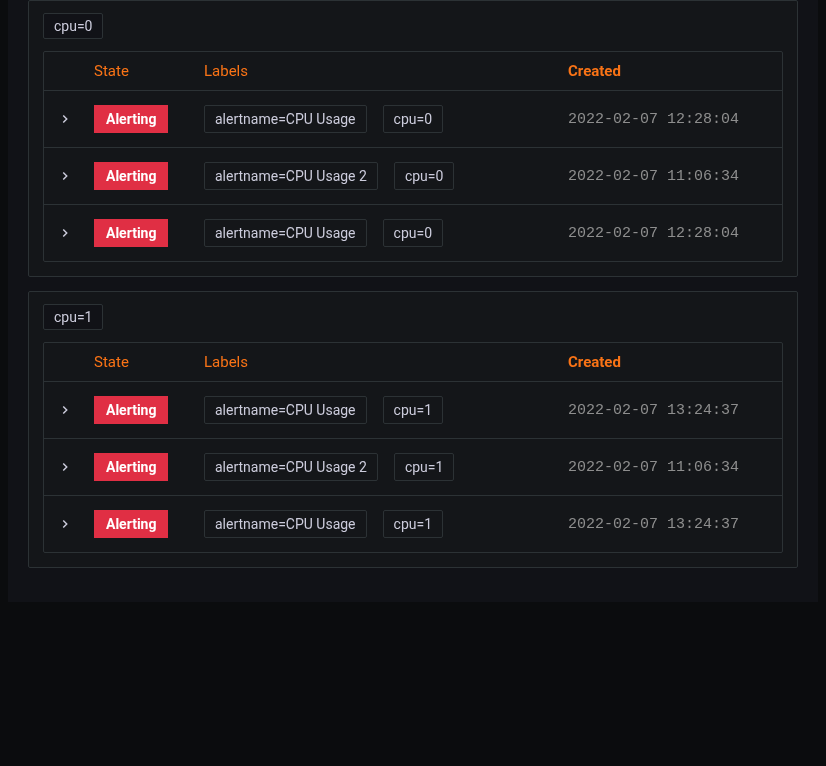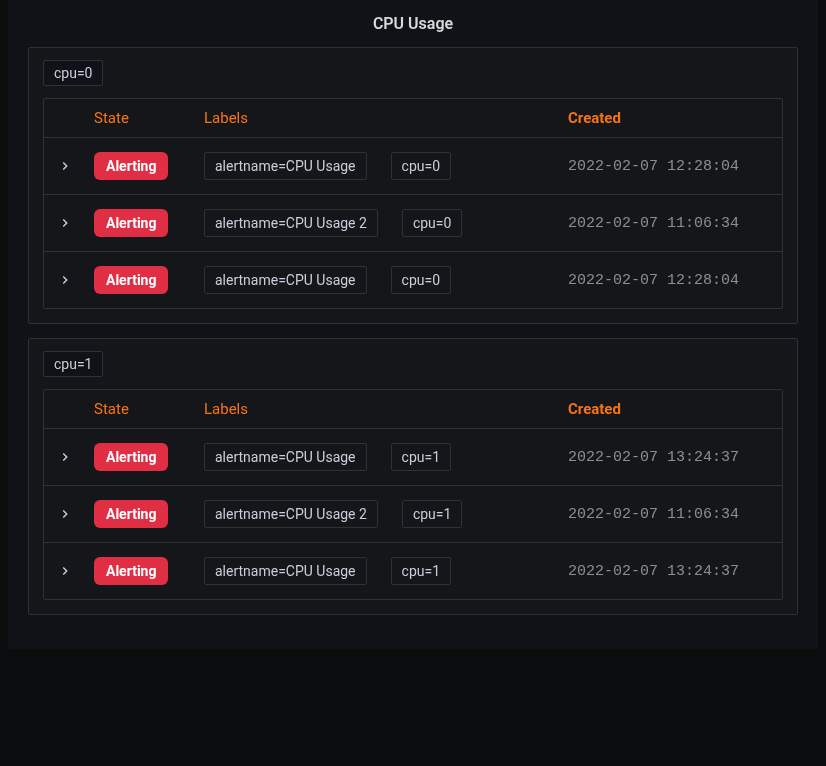--- a/index.html
+++ b/index.html
@@ -70,27 +70,27 @@
     stroke: #ccccdc;
     stroke-width: 2.5;
     fill: none;
   }
   .state-badge {
     background: #e02f44;
     color: #fff;
     font-weight: 700;
     font-size: 14px;
     padding: 6px 12px;
-    border-radius: 6px;
+    border-radius: 0;
     display: inline-block;
     width: fit-content;
   }
   .labels-cell {
     display: flex;
-    gap: 24px;
+    gap: 16px;
     flex-wrap: wrap;
   }
   .label-chip {
     border: 1px solid #2c3235;
     background: rgba(0,0,0,0);
     color: #ccccdc;
     font-size: 14px;
     padding: 5px 10px;
     border-radius: 2px;
     white-space: nowrap;
@@ -101,21 +101,20 @@
     font-family: Liberation Mono, monospace;
   }
   .hdr-state { grid-column: 2; }
   .hdr-labels { grid-column: 3; }
   .hdr-created { grid-column: 4; font-weight: bold; }
 </style>
 </head>
 <body>
 
 <div class="panel">
-  <div class="panel-title">CPU Usage</div>
 
   <div class="outer-box">
     <div class="group-tag">cpu=0</div>
     <div class="inner-table">
       <div class="header-row">
         <div></div>
         <div class="hdr-state">State</div>
         <div class="hdr-labels">Labels</div>
         <div class="hdr-created">Created</div>
       </div>

